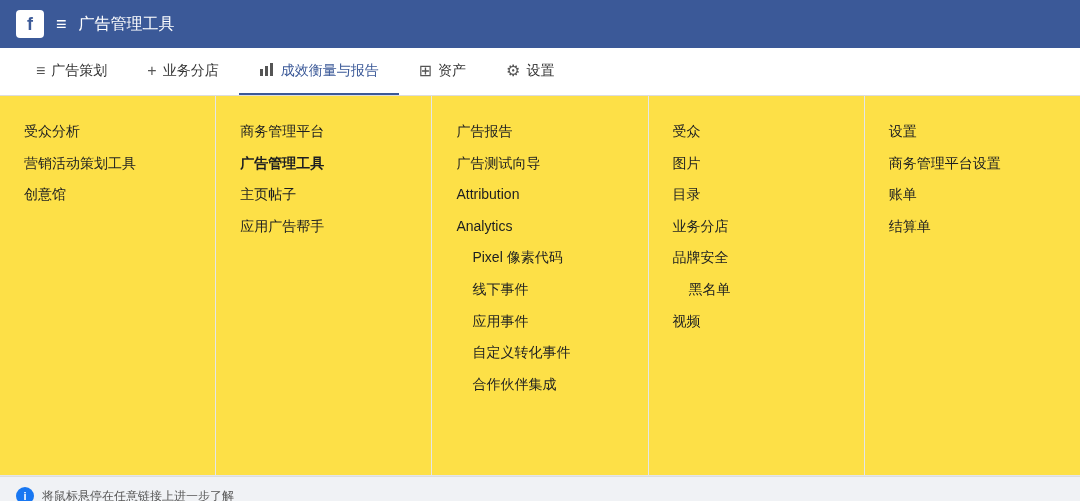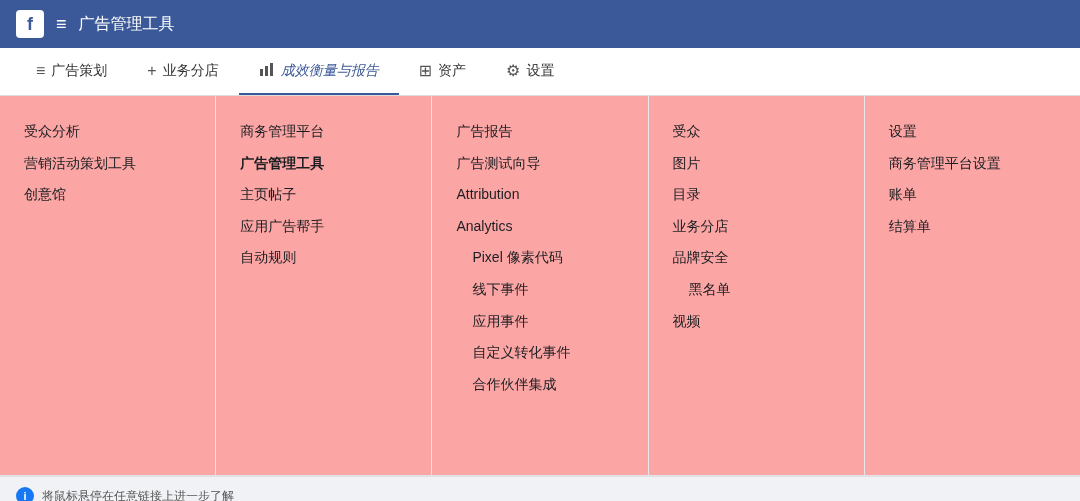--- a/index.html
+++ b/index.html
@@ -51,26 +51,26 @@
       display: flex;
       align-items: center;
       gap: 6px;
       padding: 0 20px;
       height: 100%;
       cursor: pointer;
       color: #333;
       font-size: 14px;
       border-bottom: 2px solid transparent;
     }
-    .nav-item.active { border-bottom: 2px solid #3b5998; color: #3b5998; font-style: italic; }
+    .nav-item.active { border-bottom: 2px solid #3b5998; color: #3b5998; }
     .nav-icon { font-size: 16px; color: #555; }
 
     
     .dropdown-area {
-      background: #fca5a5;
+      background: #fde047;
       display: flex;
       border-bottom: 1px solid #e4e6ea;
       min-height: 380px;
     }
 
     .dropdown-col {
       flex: 1;
       padding: 20px 24px;
       border-right: 1px solid #e4e6ea;
     }
@@ -161,21 +161,20 @@
       <li>创意馆</li>
     </ul>
   </div>
 
   <div class="dropdown-col">
     <ul>
       <li>商务管理平台</li>
       <li class="bold">广告管理工具</li>
       <li>主页帖子</li>
       <li>应用广告帮手</li>
-      <li>自动规则</li>
     </ul>
   </div>
 
   <div class="dropdown-col">
     <ul>
       <li>广告报告</li>
       <li>广告测试向导</li>
       <li>Attribution</li>
       <li>Analytics</li>
       <li class="indent">Pixel 像素代码</li>

